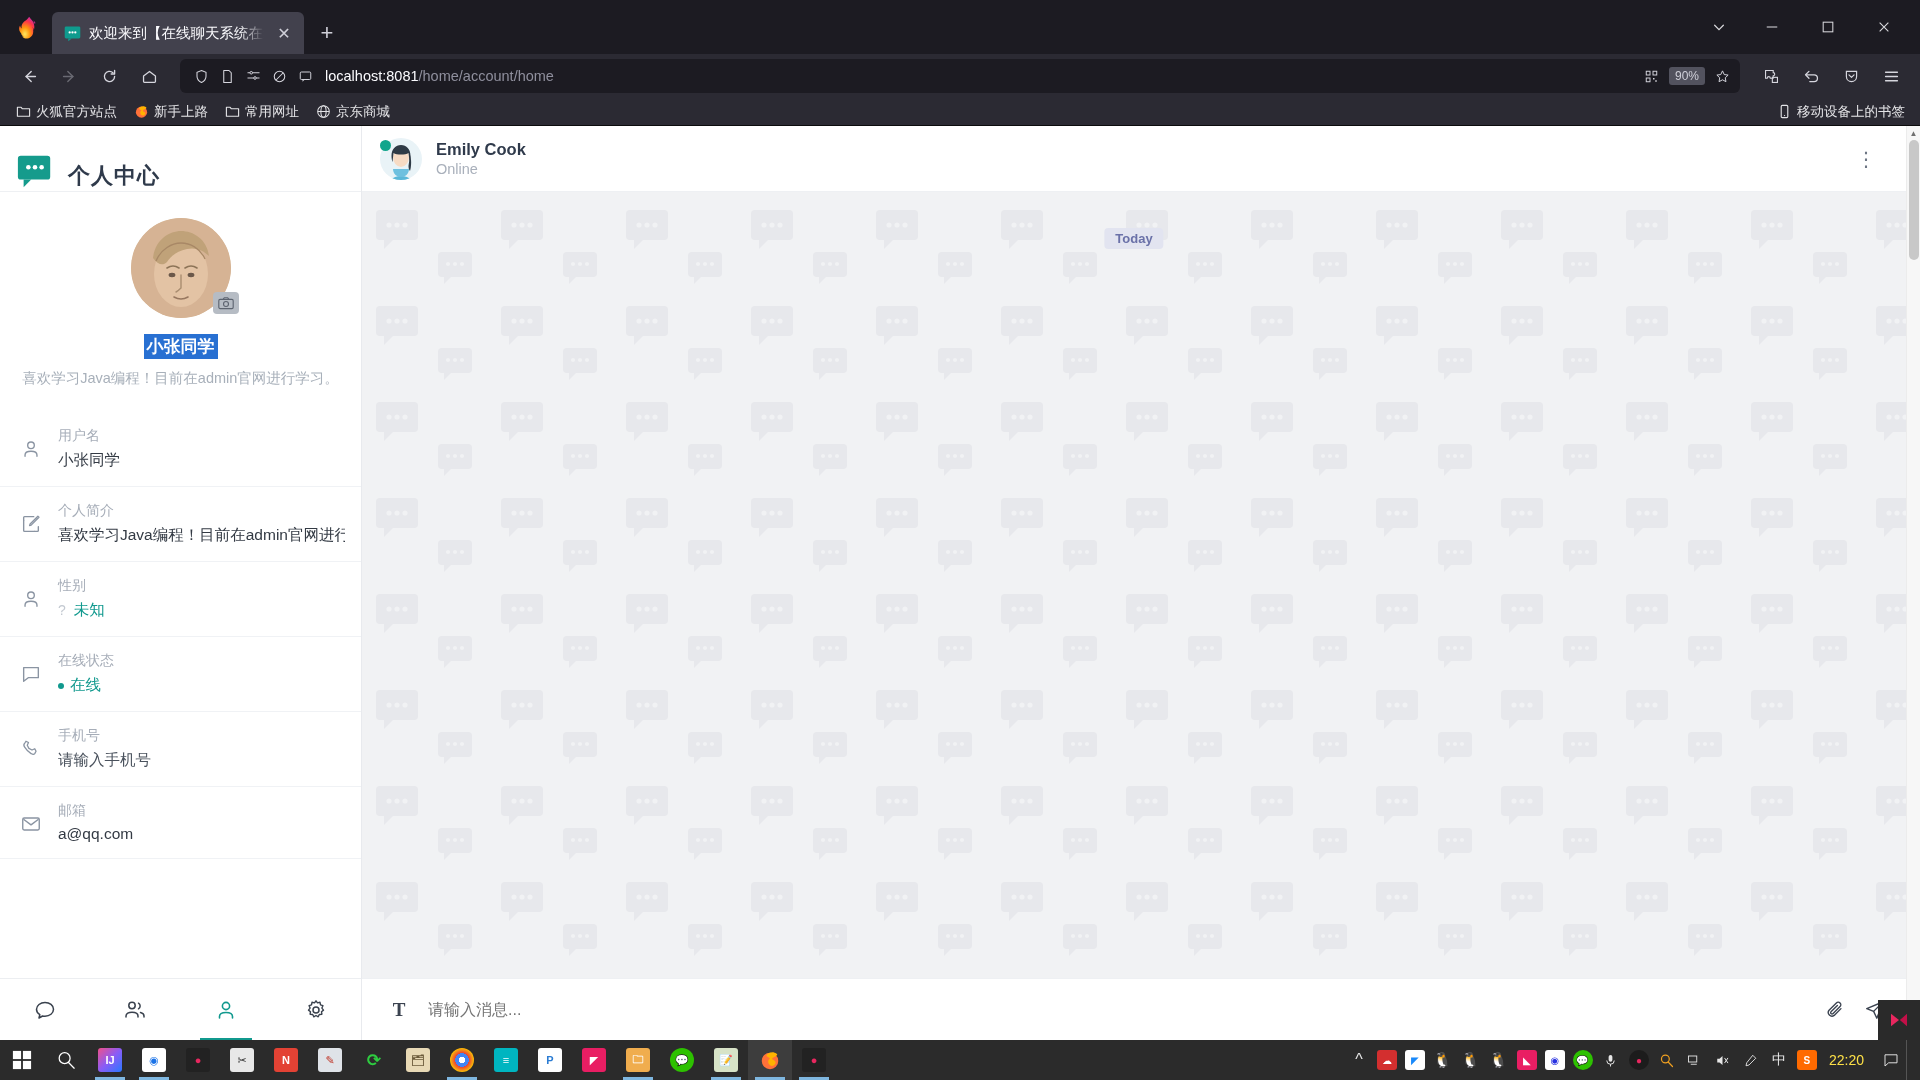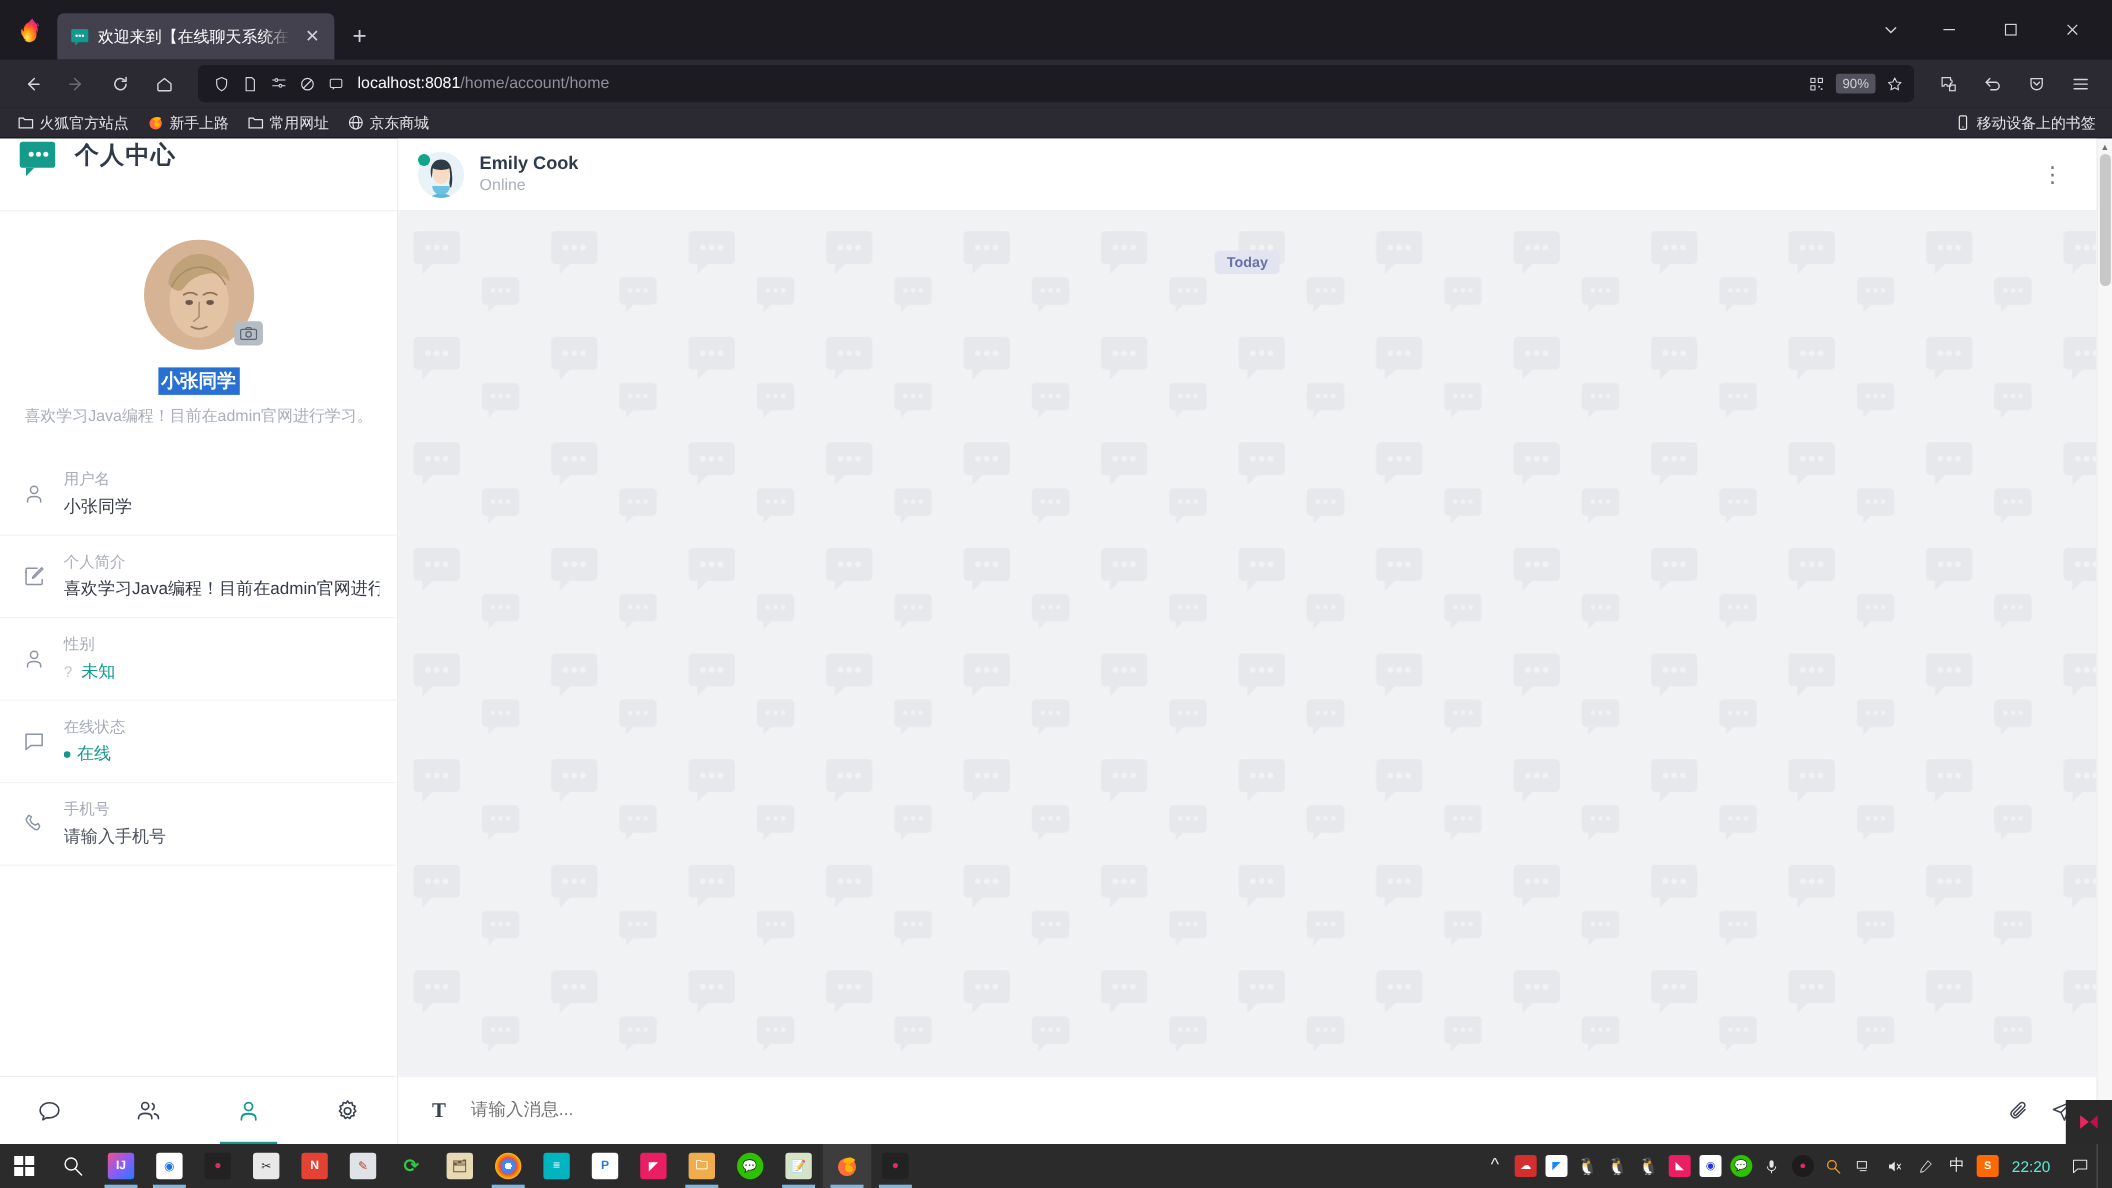--- a/index.html
+++ b/index.html
@@ -88,21 +88,21 @@
   .bm-right { margin-left: auto; }
 
   
   .viewport { flex: 1; display: flex; background: #fff; position: relative; overflow: hidden; }
 
   .sidebar {
     width: 362px; flex: 0 0 362px; background: #fff; display: flex; flex-direction: column;
     border-right: 1px solid #e8eaee; position: relative;
   }
   .side-header {
-    height: 66px; display: flex; align-items: flex-start; gap: 14px; padding: 0 16px;
+    height: 66px; display: flex; align-items: flex-end; gap: 14px; padding: 0 16px;
     border-bottom: 1px solid #eef0f3;
   }
   .brand-logo { width: 38px; height: 38px; flex: 0 0 38px; }
   .brand-logo svg { width: 38px; height: 38px; display: block; }
   .brand-title { font-size: 22px; font-weight: 700; color: #2f3a4b; letter-spacing: 1px; }
 
   .side-scroll { flex: 1; overflow: hidden; position: relative; }
 
   .avatar-wrap { display: flex; justify-content: center; padding: 26px 0 0; }
   .avatar-box { position: relative; width: 100px; height: 100px; }
@@ -223,21 +223,21 @@
   }
   .tb-item.active { background: #3d3d3d; }
   .tb-item.active::after {
     content: ""; position: absolute; bottom: 0; left: 50%; transform: translateX(-50%);
     width: 30px; height: 3px; background: #7fb7e0;
   }
   .tb-ico { width: 24px; height: 24px; border-radius: 3px; display: flex; align-items: center; justify-content: center; font-size: 11px; color: #fff; font-weight: 700; overflow: hidden;}
   .tb-right { margin-left: auto; display: flex; align-items: center; height: 40px; gap: 0; padding-right: 2px; }
   .tr-item { width: 28px; height: 40px; display: flex; align-items: center; justify-content: center; color: #e6e6e6; }
   .tr-ico { width: 20px; height: 20px; border-radius: 3px; display: flex; align-items: center; justify-content: center; font-size: 10px; color: #fff; font-weight: 700; }
-  .tb-clock { color: #5eead4; font-size: 14px; padding: 0 12px 0 8px; }
+  .tb-clock { color: #fde047; font-size: 14px; padding: 0 12px 0 8px; }
   .tb-notif { width: 30px; height: 40px; display: flex; align-items: center; justify-content: center; color: #e6e6e6; }
   .tb-showdesk { width: 8px; height: 40px; border-left: 1px solid #555; }
 </style>
 </head>
 <body>
 
 <div class="browser">
 
   <div class="tabstrip">
     <div class="ff-logo">
@@ -560,20 +560,32 @@
               <svg viewBox="0 0 24 24">
                   <path d="M6.5 3.5l2.8 1.4-1.4 3 1.8 3.4 3.4 1.8 3-1.4 1.4 2.8-1.4 2.6c-.8 1-2.3 1-4-0.1-2.6-1.6-5.4-4.4-7-7-1.1-1.7-1.1-3.2-.1-4z" stroke="currentColor" stroke-width="1.4" fill="none" stroke-linejoin="round"></path>
                 </svg>
             </span>
             <span class="info-body">
               <span class="info-label" style="display:block">手机号</span>
               <span class="info-value muted" style="display:block">请输入手机号</span>
             </span>
           </div>
 
+          <div class="info-row">
+            <span class="info-ico">
+              <svg viewBox="0 0 24 24">
+                  <rect x="3" y="5.5" width="18" height="13" rx="1.5" stroke="currentColor" stroke-width="1.5" fill="none"></rect>
+                  <path d="M3.8 6.8L12 13l8.2-6.2" stroke="currentColor" stroke-width="1.5" fill="none" stroke-linejoin="round"></path>
+                </svg>
+            </span>
+            <span class="info-body">
+              <span class="info-label" style="display:block">邮箱</span>
+              <span class="info-value" style="display:block">a@qq.com</span>
+            </span>
+          </div>
 
         </div>
       </div>
 
       <div class="side-nav">
         <div class="nav-item">
           <svg viewBox="0 0 24 24">
               <path d="M12 4.5c-4.7 0-8.5 3-8.5 6.8 0 2.2 1.3 4.2 3.3 5.4l-.8 3.3 3.6-2a10.7 10.7 0 0 0 2.4.2c4.7 0 8.5-3 8.5-6.9S16.7 4.5 12 4.5z" stroke="currentColor" stroke-width="1.5" fill="none" stroke-linejoin="round"></path>
             </svg>
         </div>

